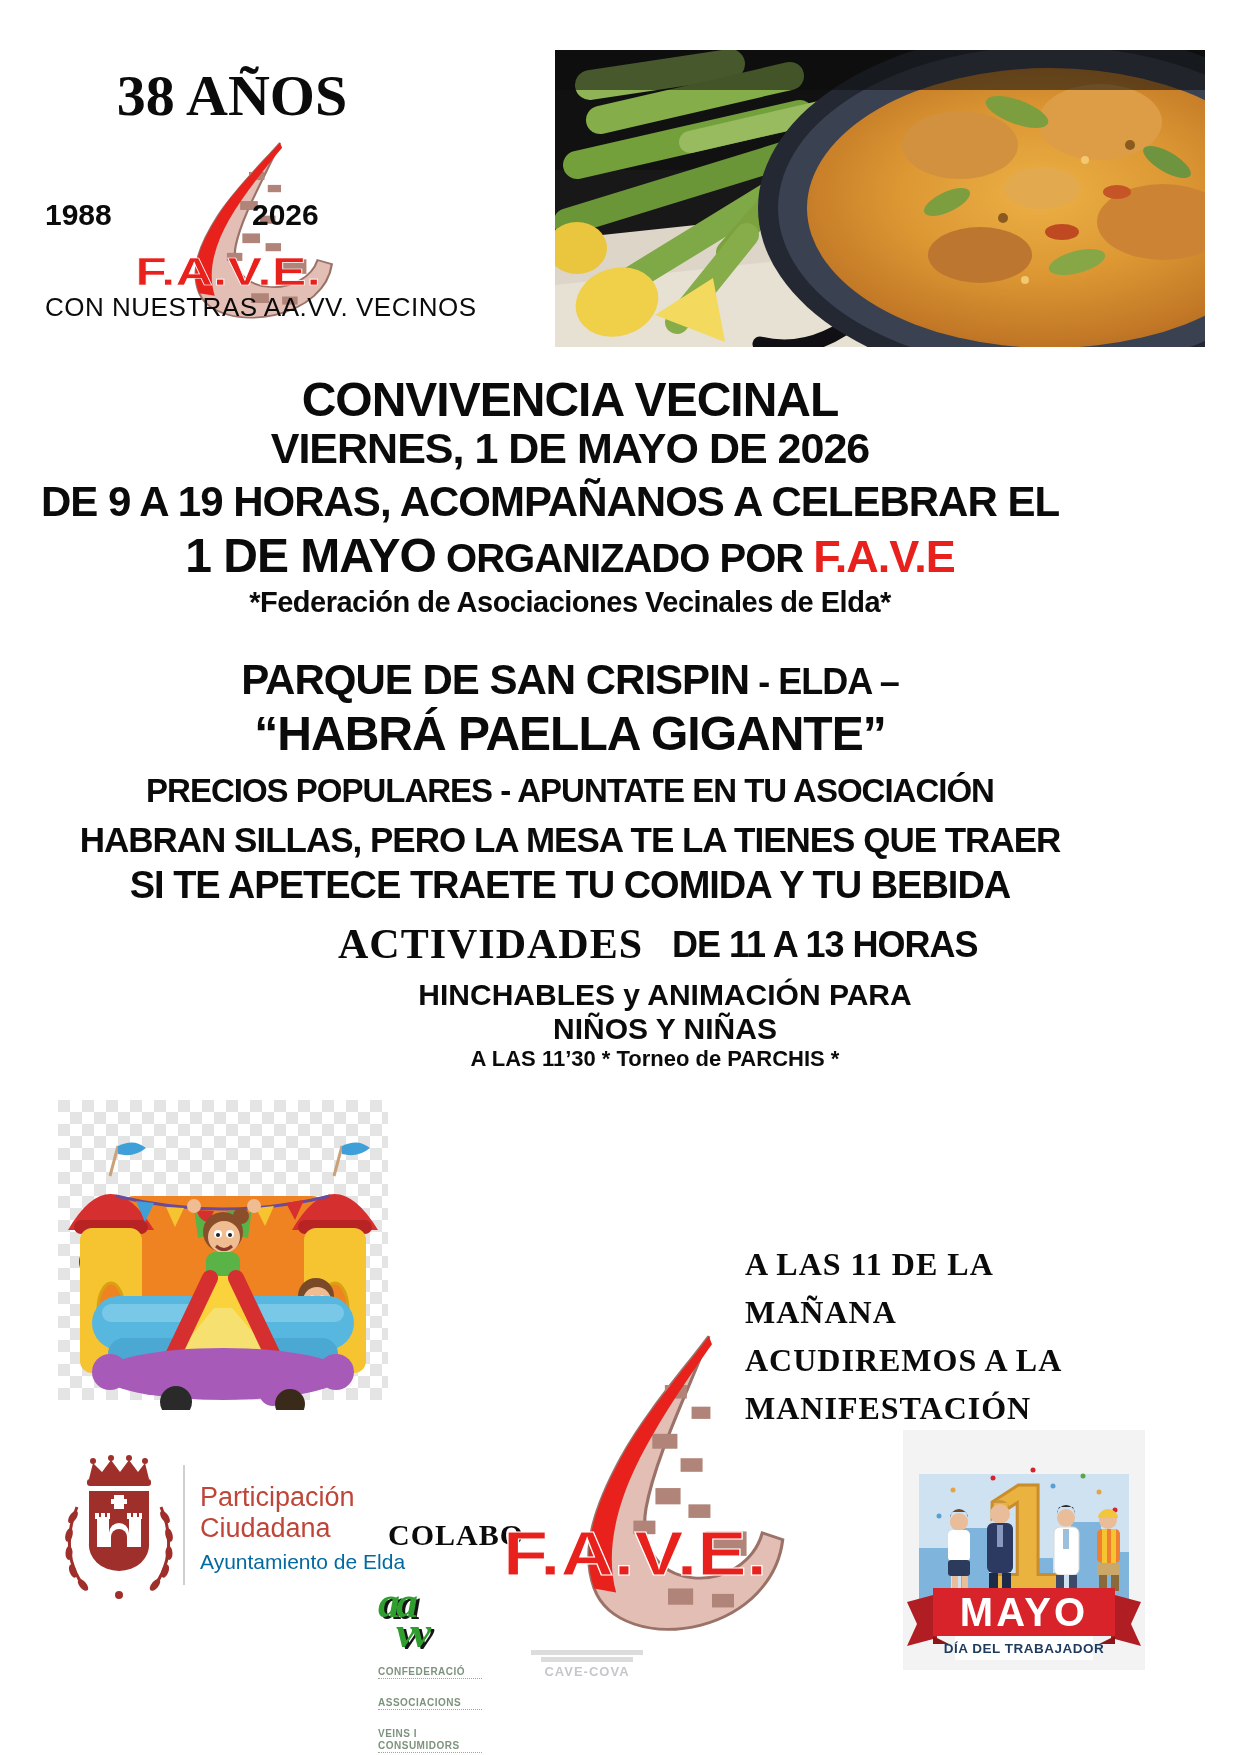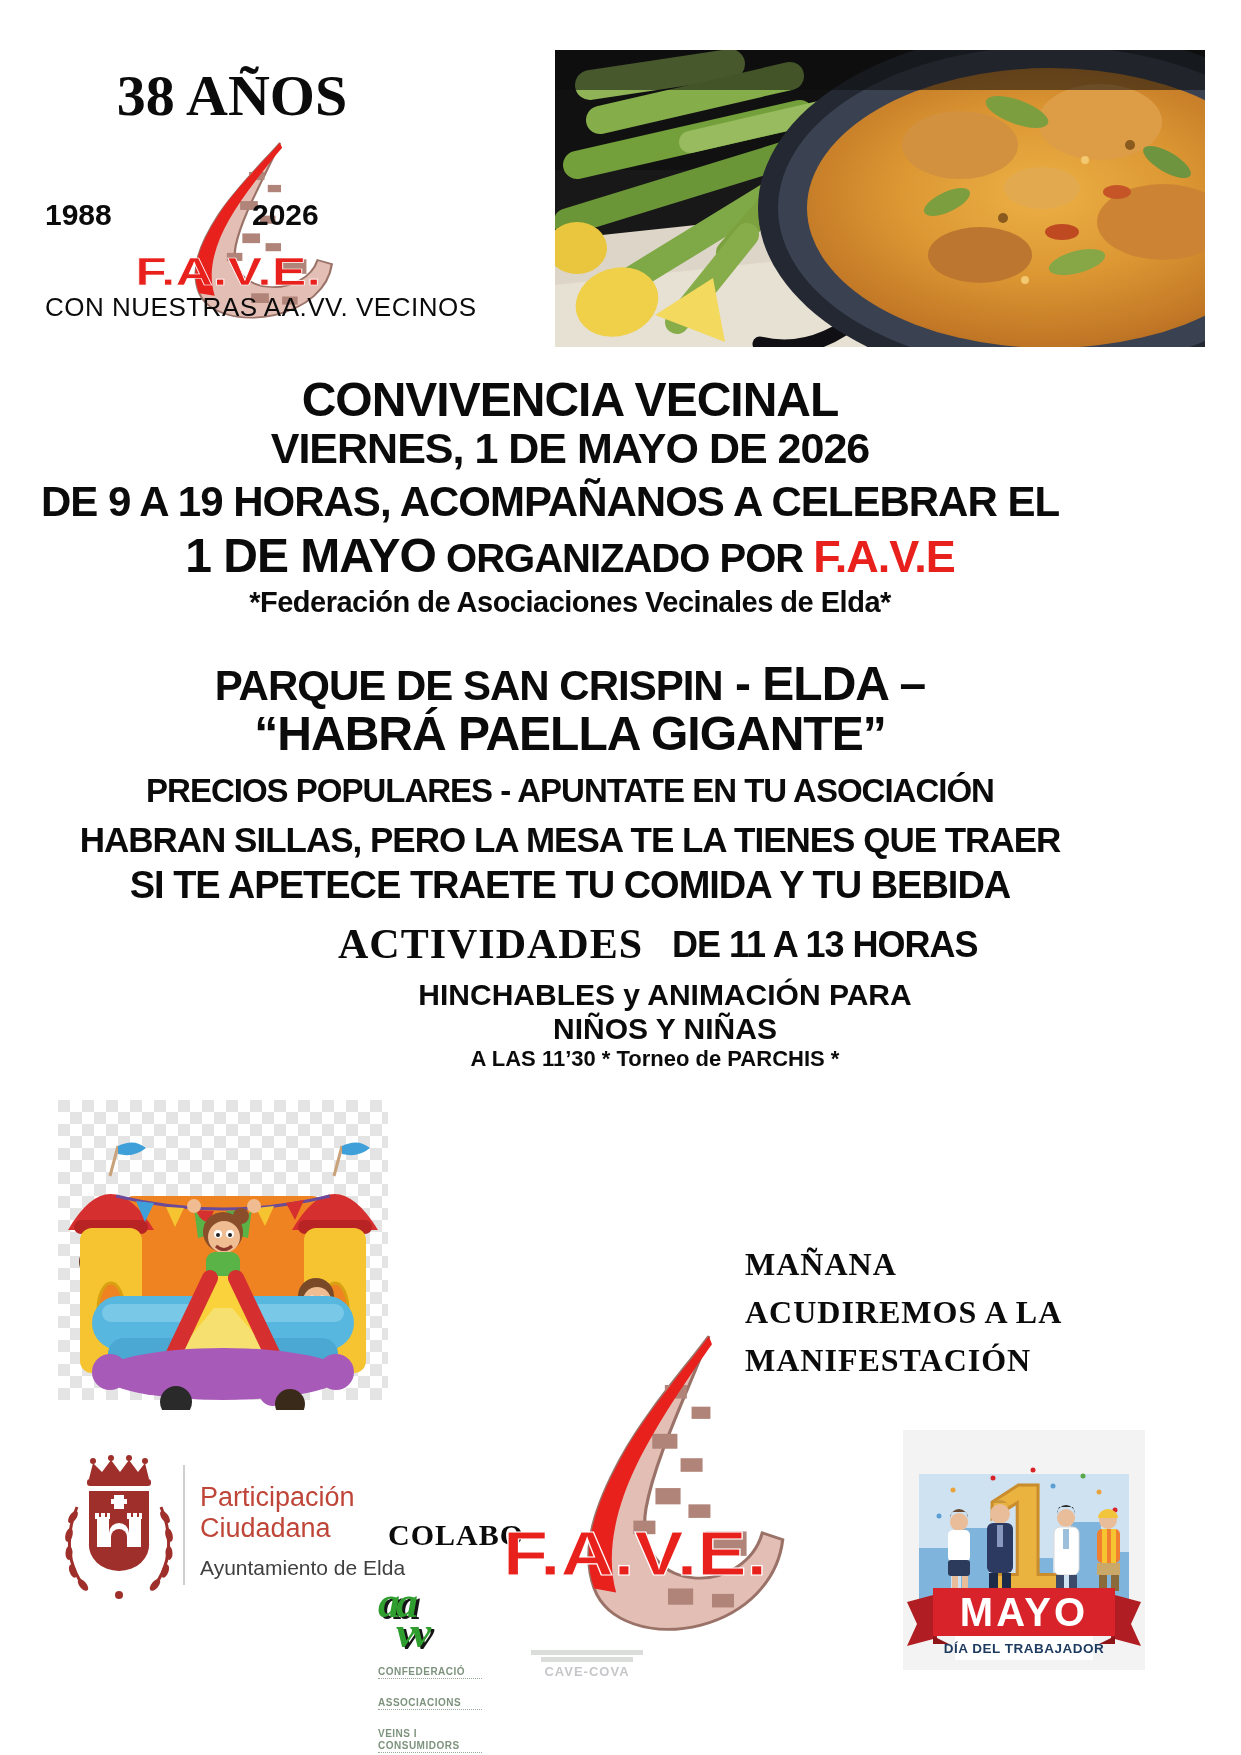--- a/index.html
+++ b/index.html
@@ -14,39 +14,39 @@
   .hl{position:absolute;left:0;width:1140px;text-align:center;font-weight:bold;
       letter-spacing:-1px;white-space:nowrap;}
   .title{top:372px;font-size:48px;}
   .date{top:424px;font-size:43px;}
   .invite{top:478px;left:0;width:1100px;font-size:42px;}
   .mayoline{top:528px;font-size:40px;}
   .mayoline .big{font-size:48px;}
   .mayoline .fa{font-size:45px;}
   .federation{top:586px;font-size:29px;letter-spacing:-0.5px;}
   .location{top:656px;font-size:42px;}
-  .location .suffix{font-size:48px;}
+  .location .suffix{font-size:36px;}
   .paellaline{top:706px;font-size:48px;}
   .prices{top:772px;font-size:33px;}
   .chairs{top:820px;font-size:35px;}
   .food{top:864px;font-size:38px;}
   .kids1{top:978px;left:95px;font-size:30px;letter-spacing:0;}
   .kids2{top:1012px;left:95px;font-size:30px;letter-spacing:0;}
   .parchis{top:1046px;left:85px;font-size:22px;letter-spacing:0;}
   .manifest{position:absolute;left:745px;top:1240px;width:460px;
             font-family:"Liberation Serif",serif;font-weight:bold;font-size:32px;
             line-height:48px;letter-spacing:1px;}
   
   .anniv{left:92px;top:62px;width:280px;font-size:58px;font-family:"Liberation Serif",serif;
          font-weight:bold;text-align:center;}
   .yr{font-size:30px;font-weight:bold;}
   .tagline{left:45px;top:292px;font-size:26px;letter-spacing:0.5px;}
   
   .elda-t1{font-size:27px;font-weight:normal;color:#bf4538;line-height:31px;}
-  .elda-t2{font-size:21px;color:#404040;margin-top:12px;}
+  .elda-t2{font-size:21px;color:#0369a1;margin-top:6px;}
   .colabo{left:388px;top:1518px;font-family:"Liberation Serif",serif;font-weight:bold;
           font-size:30px;letter-spacing:1px;}
   
   .aavv{left:378px;top:1588px;width:120px;text-align:left;}
   .aavv .gl{font-family:"Liberation Serif",serif;font-weight:bold;font-style:italic;
             font-size:44px;line-height:30px;color:#2f9e2f;
             text-shadow:3px 2px 0 #151515;letter-spacing:-4px;}
   .aavv .gl2{margin-left:18px;}
   .aavv .small{font-size:10px;font-weight:bold;color:#7e937e;letter-spacing:0.5px;
                line-height:12px;margin-top:18px;border-bottom:1px dotted #9aa89a;width:104px;}
@@ -249,20 +249,21 @@
     <circle cx="52" cy="272" r="18" fill="#a85ab8"></circle>
       <circle cx="278" cy="272" r="18" fill="#a85ab8"></circle>
     <circle cx="120" cy="292" r="14" fill="#a85ab8"></circle>
       <circle cx="215" cy="292" r="14" fill="#a85ab8"></circle>
 
     <circle cx="118" cy="302" r="16" fill="#2a2a2a"></circle>
     <circle cx="232" cy="304" r="15" fill="#3a2a1a"></circle>
   </svg>
 
   <div class="manifest">
+    <div>A LAS 11 DE LA</div>
     <div>MAÑANA</div>
     <div>ACUDIREMOS A LA</div>
     <div>MANIFESTACIÓN</div>
   </div>
 
   <svg class="abs" style="left:55px;top:1455px" width="118" height="150" viewBox="0 0 110 150">
     <g fill="#9e2f2a">
       <path d="M30,24 L34,8 L43,17 L52,5 L61,17 L70,5 L79,17 L86,8 L90,24 Z"></path>
       <circle cx="34" cy="6" r="3"></circle>
         <circle cx="52" cy="3" r="3"></circle>

